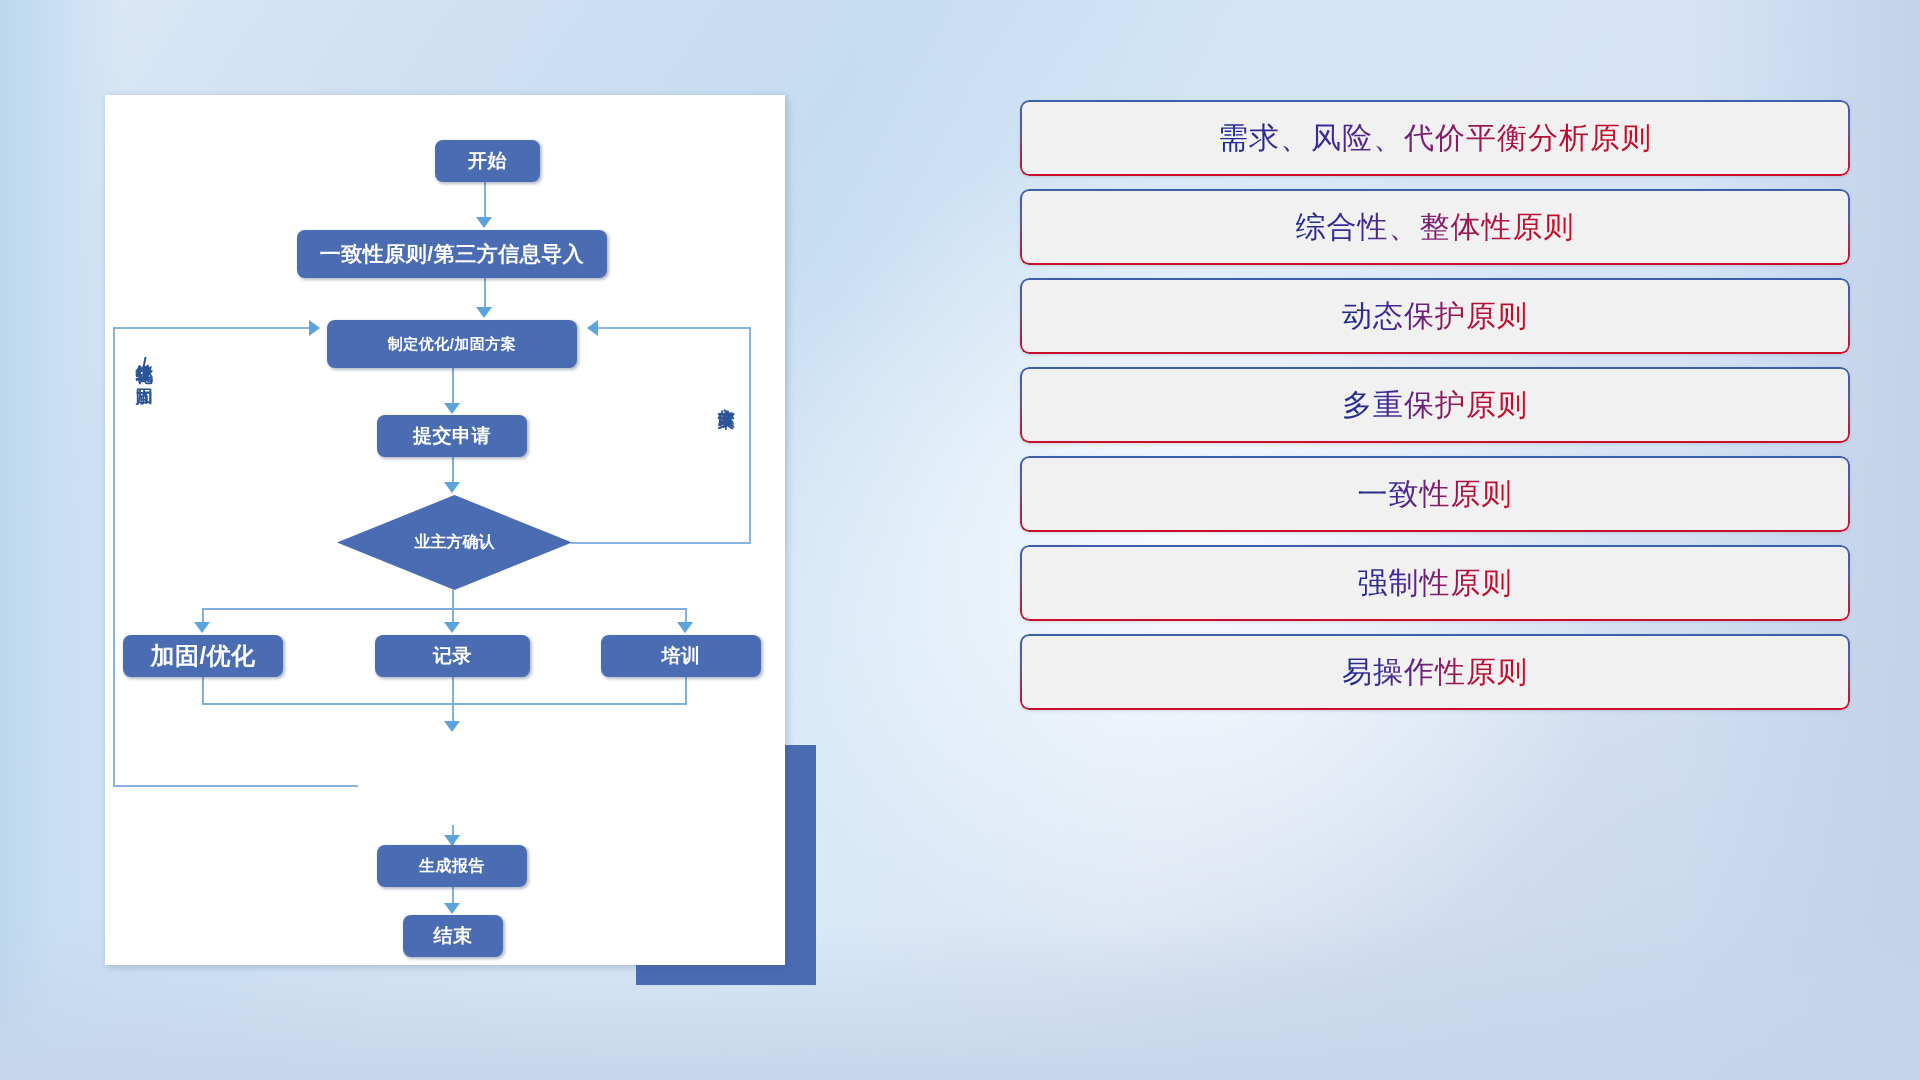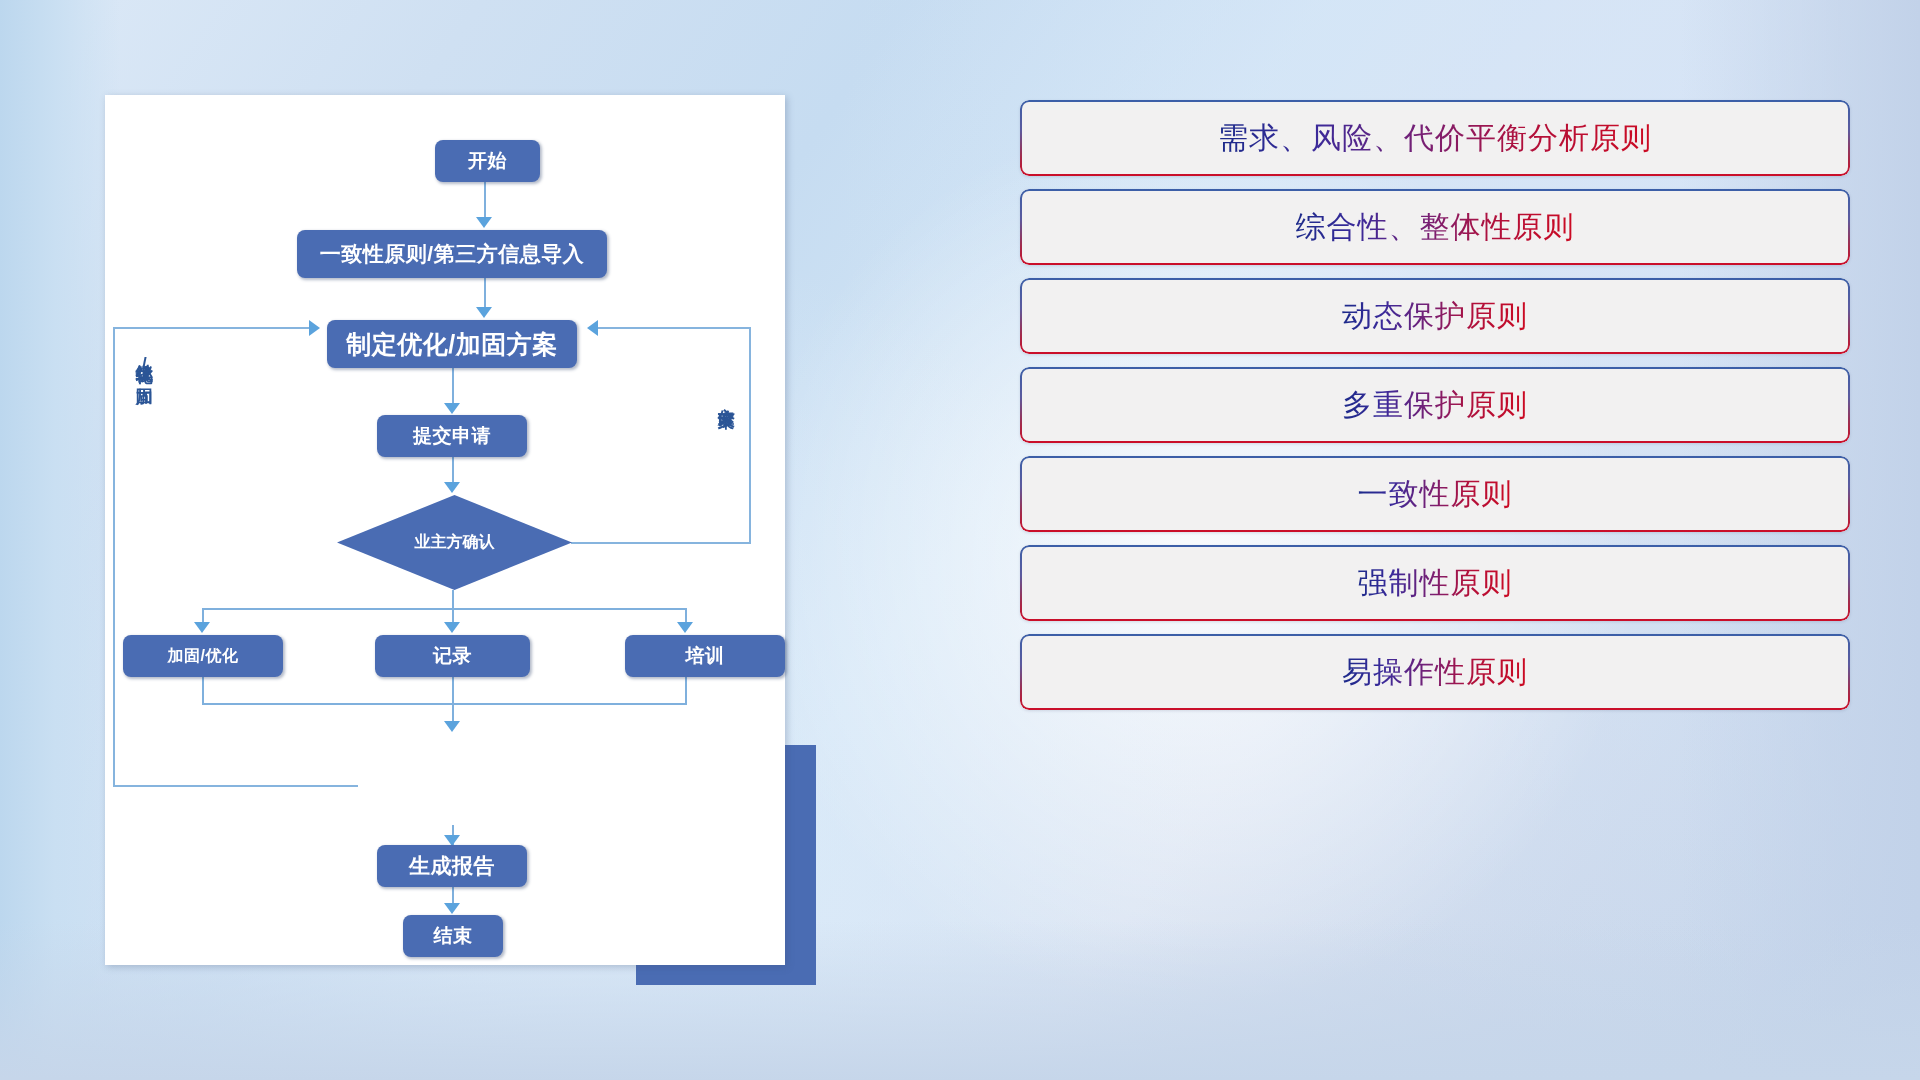--- a/index.html
+++ b/index.html
@@ -177,27 +177,27 @@
     <div class="arw arw-d" style="left:339px; top:626px;"></div>
 
     <div class="ln lnv" style="left:347px; top:730px; height:24px;"></div>
     <div class="arw arw-d" style="left:339px; top:740px;"></div>
 
     <div class="ln lnv" style="left:347px; top:792px; height:18px;"></div>
     <div class="arw arw-d" style="left:339px; top:808px;"></div>
 
     <div class="fnode" style="left:330px; top:45px;  width:105px; height:42px; font-size:19px;">开始</div>
     <div class="fnode" style="left:192px; top:135px; width:310px; height:48px; font-size:21px;">一致性原则/第三方信息导入</div>
-    <div class="fnode" style="left:222px; top:225px; width:250px; height:48px; font-size:25px;">制定优化/加固方案</div>
+    <div class="fnode" style="left:222px; top:225px; width:250px; height:48px; font-size:15px;">制定优化/加固方案</div>
     <div class="fnode" style="left:272px; top:320px; width:150px; height:42px; font-size:19px;">提交申请</div>
     <div class="fdiamond" style="left:232px; top:400px; width:235px; height:95px; font-size:16px;text-align:right;">业主方确认</div>
-    <div class="fnode" style="left:18px;  top:540px; width:160px; height:42px; font-size:16px;">加固/优化</div>
+    <div class="fnode" style="left:18px;  top:540px; width:160px; height:42px; font-size:24px;">加固/优化</div>
     <div class="fnode" style="left:270px; top:540px; width:155px; height:42px; font-size:19px;">记录</div>
-    <div class="fnode" style="left:520px; top:540px; width:160px; height:42px; font-size:19px;">培训</div>
-    <div class="fnode" style="left:272px; top:750px; width:150px; height:42px; font-size:21px;">生成报告</div>
+    <div class="fnode" style="left:496px; top:540px; width:160px; height:42px; font-size:19px;">培训</div>
+    <div class="fnode" style="left:272px; top:750px; width:150px; height:42px; font-size:16px;">生成报告</div>
     <div class="fnode" style="left:298px; top:820px; width:100px; height:42px; font-size:19px;">结束</div>
 
     <div class="vlabel" style="left:30px;  top:255px;">继续优化/加固</div>
     <div class="vlabel" style="left:612px; top:300px;">方案修改</div>
 
   </div>
 </div>
 
 <div id="right-panel">
 

